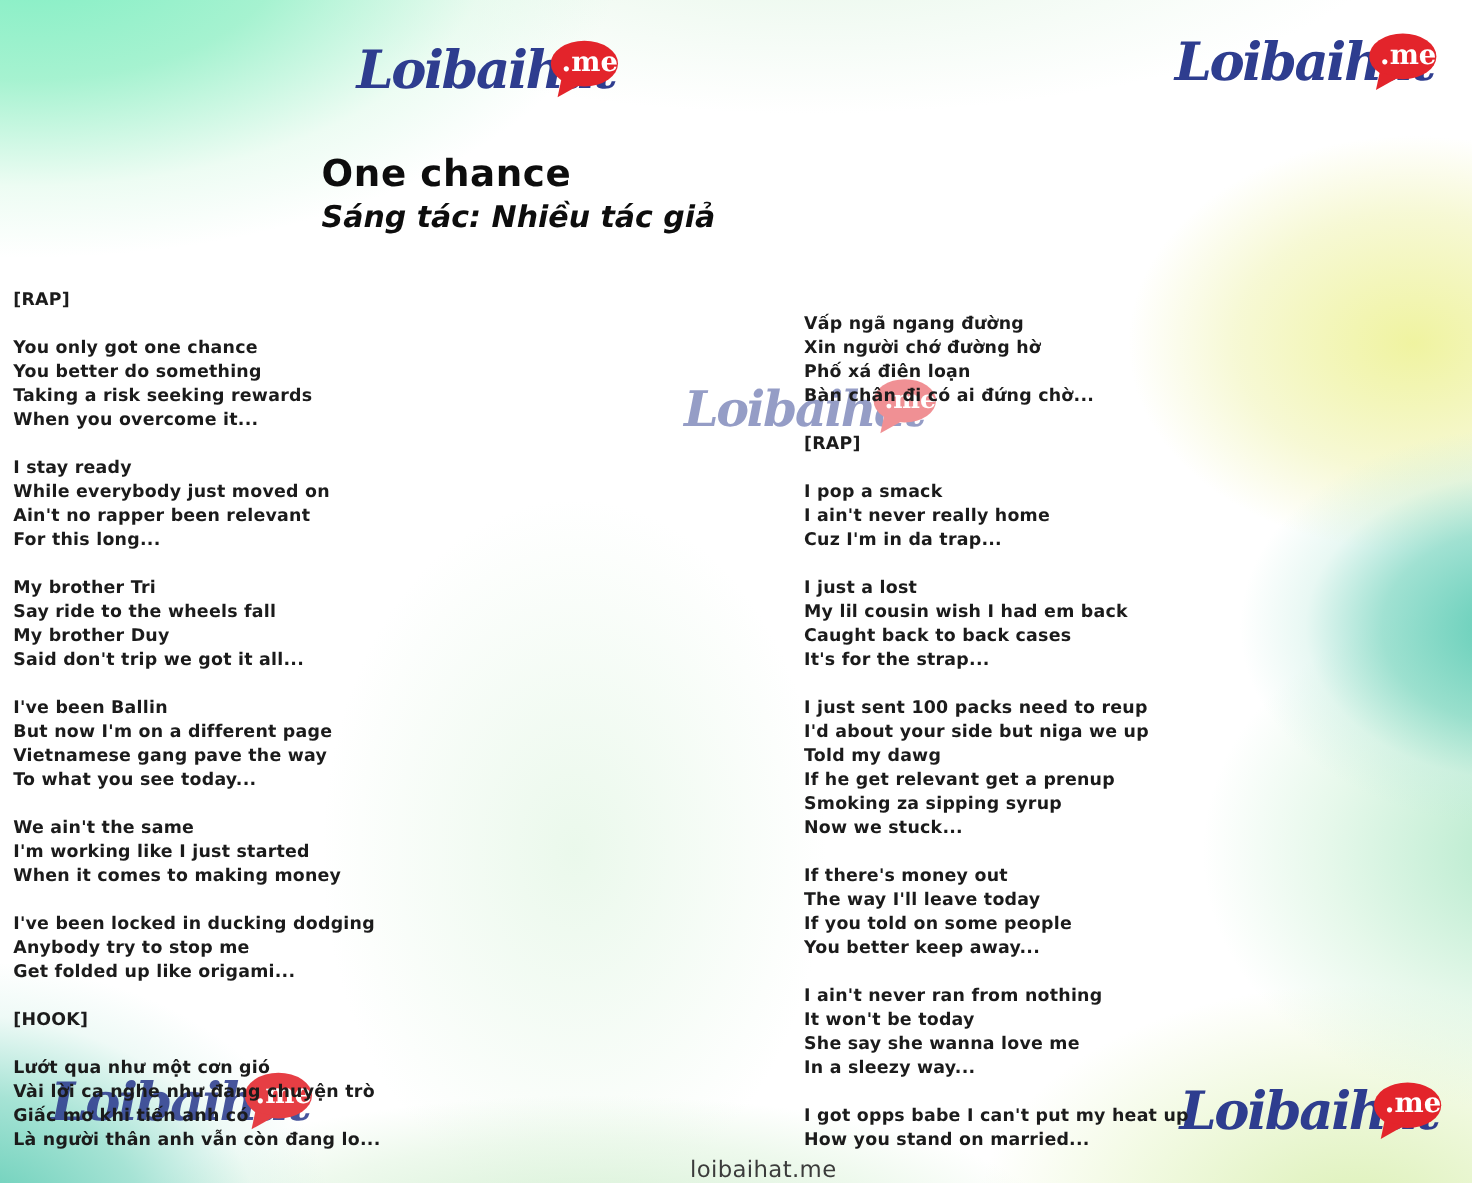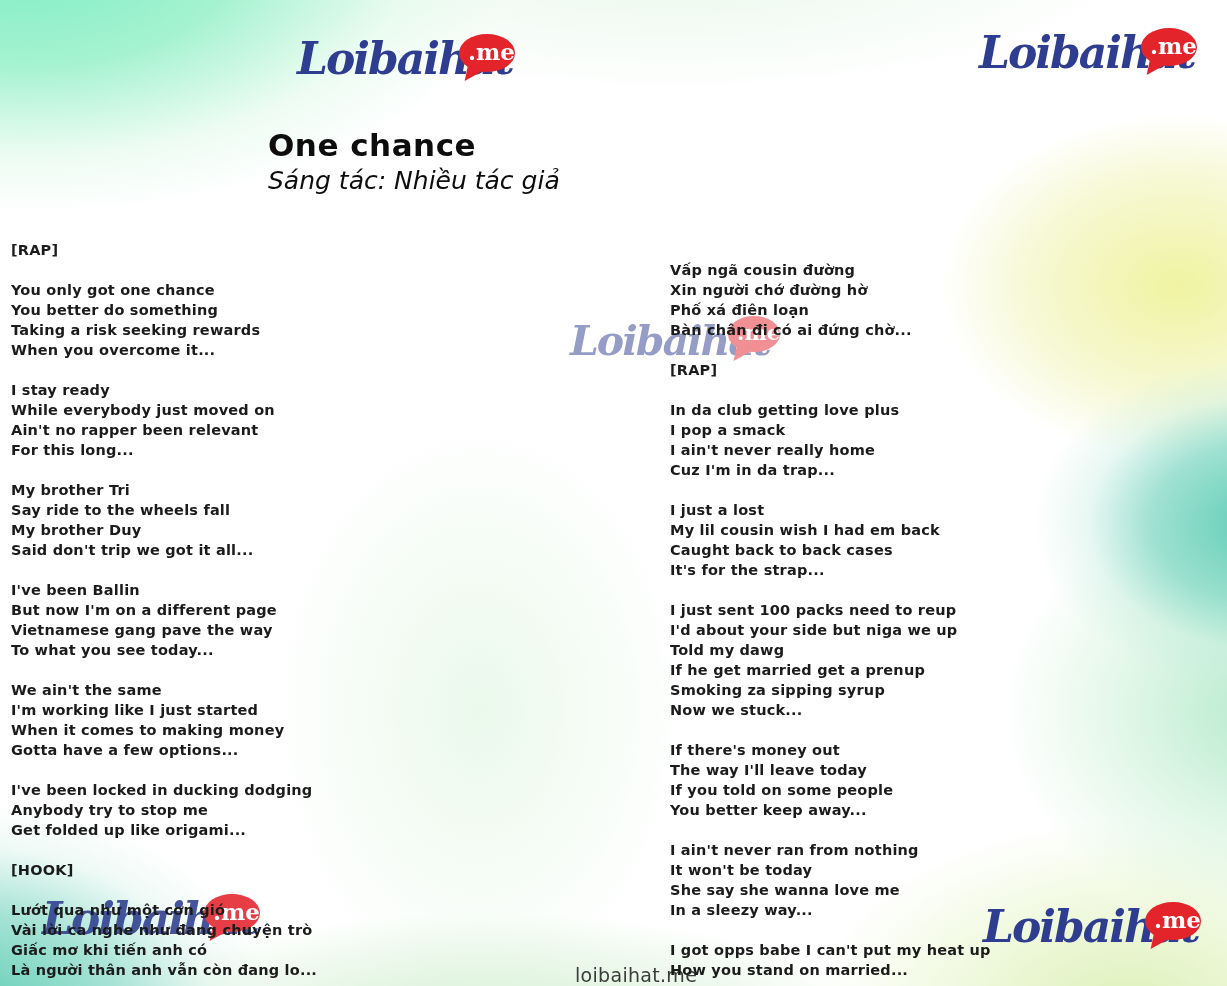--- a/index.html
+++ b/index.html
@@ -46,21 +46,21 @@
   .logo-watermark-bottom-left{left:42px;top:886px;opacity:0.88;}
   .logo-bottom-right{left:983px;top:894px;}
 
   
   .page-title{
     position:absolute;left:268px;top:106px;z-index:2;
     font-weight:bold;font-size:31px;color:#0d0d0d;letter-spacing:0.5px;
   }
   .composer{
     position:absolute;left:268px;top:166px;z-index:2;
-    font-weight:normal;font-style:italic;font-size:25px;color:#0d0d0d;
+    font-weight:bold;font-style:italic;font-size:25px;color:#0d0d0d;
   }
 
   
   .col{position:absolute;z-index:3;}
   .col-left{left:11px;top:240px;}
   .col-right{left:670px;top:260px;}
   .line{
     height:20px;white-space:nowrap;
     font-weight:bold;font-size:14.5px;line-height:20px;
     color:#1b1b1b;letter-spacing:0.2px;
@@ -163,21 +163,20 @@
     <div class="line">To what you see today...</div>
 
     <div class="line"></div>
 
     <div class="line">We ain't the same</div>
 
     <div class="line">I'm working like I just started</div>
 
     <div class="line">When it comes to making money</div>
 
-    <div class="line">Gotta have a few options...</div>
 
     <div class="line"></div>
 
     <div class="line">I've been locked in ducking dodging</div>
 
     <div class="line">Anybody try to stop me</div>
 
     <div class="line">Get folded up like origami...</div>
 
     <div class="line"></div>
@@ -190,35 +189,34 @@
 
     <div class="line">Vài lời ca nghe như đang chuyện trò</div>
 
     <div class="line">Giấc mơ khi tiến anh có</div>
 
     <div class="line">Là người thân anh vẫn còn đang lo...</div>
   </div>
 
 <div class="col col-right">
 
-    <div class="line">Vấp ngã cousin đường</div>
+    <div class="line">Vấp ngã ngang đường</div>
 
     <div class="line">Xin người chớ đường hờ</div>
 
     <div class="line">Phố xá điên loạn</div>
 
     <div class="line">Bàn chân đi có ai đứng chờ...</div>
 
     <div class="line"></div>
 
     <div class="line">[RAP]</div>
 
     <div class="line"></div>
 
-    <div class="line">In da club getting love plus</div>
 
     <div class="line">I pop a smack</div>
 
     <div class="line">I ain't never really home</div>
 
     <div class="line">Cuz I'm in da trap...</div>
 
     <div class="line"></div>
 
     <div class="line">I just a lost</div>
@@ -230,21 +228,21 @@
     <div class="line">It's for the strap...</div>
 
     <div class="line"></div>
 
     <div class="line">I just sent 100 packs need to reup</div>
 
     <div class="line">I'd about your side but niga we up</div>
 
     <div class="line">Told my dawg</div>
 
-    <div class="line">If he get married get a prenup</div>
+    <div class="line">If he get relevant get a prenup</div>
 
     <div class="line">Smoking za sipping syrup</div>
 
     <div class="line">Now we stuck...</div>
 
     <div class="line"></div>
 
     <div class="line">If there's money out</div>
 
     <div class="line">The way I'll leave today</div>

